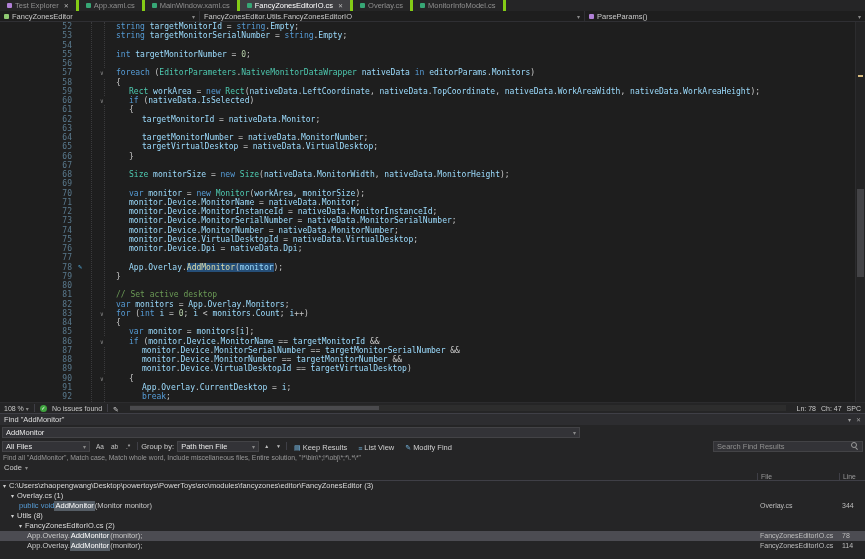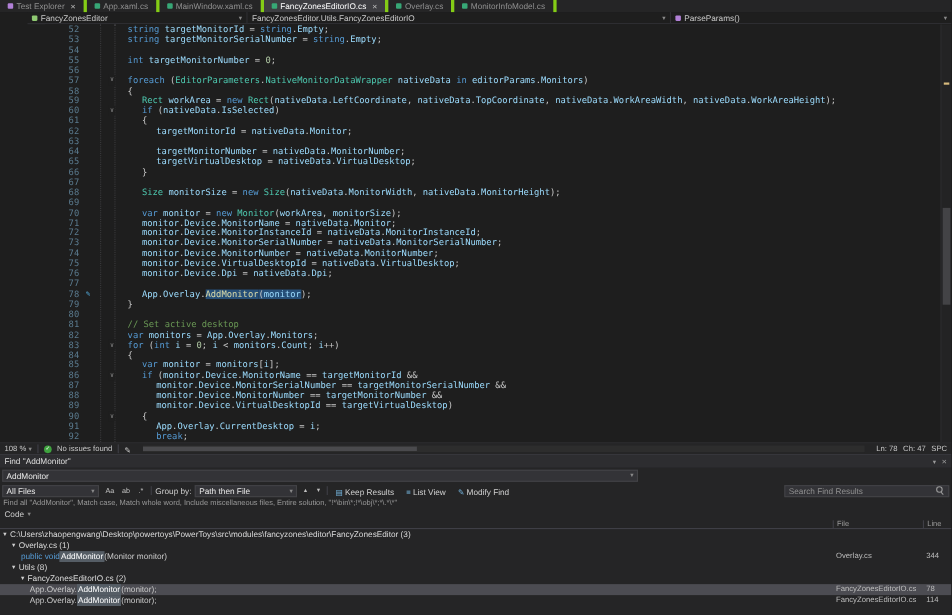--- a/index.html
+++ b/index.html
@@ -9,21 +9,21 @@
   
   .tabbar { height:11px; background:#252526; display:flex; align-items:stretch; font-size:7.5px; }
   .tab { display:flex; align-items:center; gap:3px; padding:0 7px; color:#8f8f8f; border-right:3px solid #84cc16; white-space:nowrap; cursor:default; }
   .tab.active { background:#3e3e42; color:#ffffff; }
   .ticon { width:5px; height:5px; border-radius:1px; flex:none; }
   .ticon.green { background:#37a776; }
   .ticon.purple { background:#b180d7; }
   .tclose { color:#bbbbbb; font-size:6px; margin-left:2px; }
 
   
-  .breadcrumb { height:11px; background:#1e1e1e; border-bottom:1px solid #2f2f33; display:flex; align-items:center; font-size:7.5px; color:#c8c8c8;margin-left:25px; }
+  .breadcrumb { height:11px; background:#1e1e1e; border-bottom:1px solid #2f2f33; display:flex; align-items:center; font-size:7.5px; color:#c8c8c8; }
   .bc-sec { display:flex; align-items:center; gap:3px; padding:0 4px; height:100%; border-right:1px solid #2f2f33; overflow:hidden; white-space:nowrap; }
   .bc-sec .sp { flex:1; }
   .caret { color:#8a8a8a; font-size:6px; flex:none; }
   .picon { width:5px; height:5px; background:#8fc972; border-radius:1px; flex:none; }
   .methicon { width:5px; height:5px; background:#b180d7; border-radius:1px; flex:none; }
 
   
   .editor { position:absolute; top:22px; left:0; right:0; height:380px; background:#1e1e1e; overflow:hidden;margin-left:41px; }
   #code-lines { position:relative; height:100%; }
   .guide { position:absolute; top:0; bottom:0; border-left:1px dotted #3a3a3c; z-index:0; }
@@ -231,21 +231,21 @@
       <span class="sp"></span>
       <span class="caret">▾</span>
     </div>
     <span id="icon-btns" style="display:flex;gap:1px">
         <span class="ibtn">Aa</span>
         <span class="ibtn">ab</span>
         <span class="ibtn">.*</span>
       </span>
     <span class="vsep"></span>
     <span>Group by:</span>
-    <div class="combo" style="width:93px">
+    <div class="combo" style="width:82px">
       <span>Path then File</span>
       <span class="sp"></span>
       <span class="caret">▾</span>
     </div>
     <span class="navbtn">▲</span>
     <span class="navbtn">▼</span>
     <span class="vsep"></span>
     <div class="tbtn">
       <span class="bicon">▤</span>
       <span>Keep Results</span>

